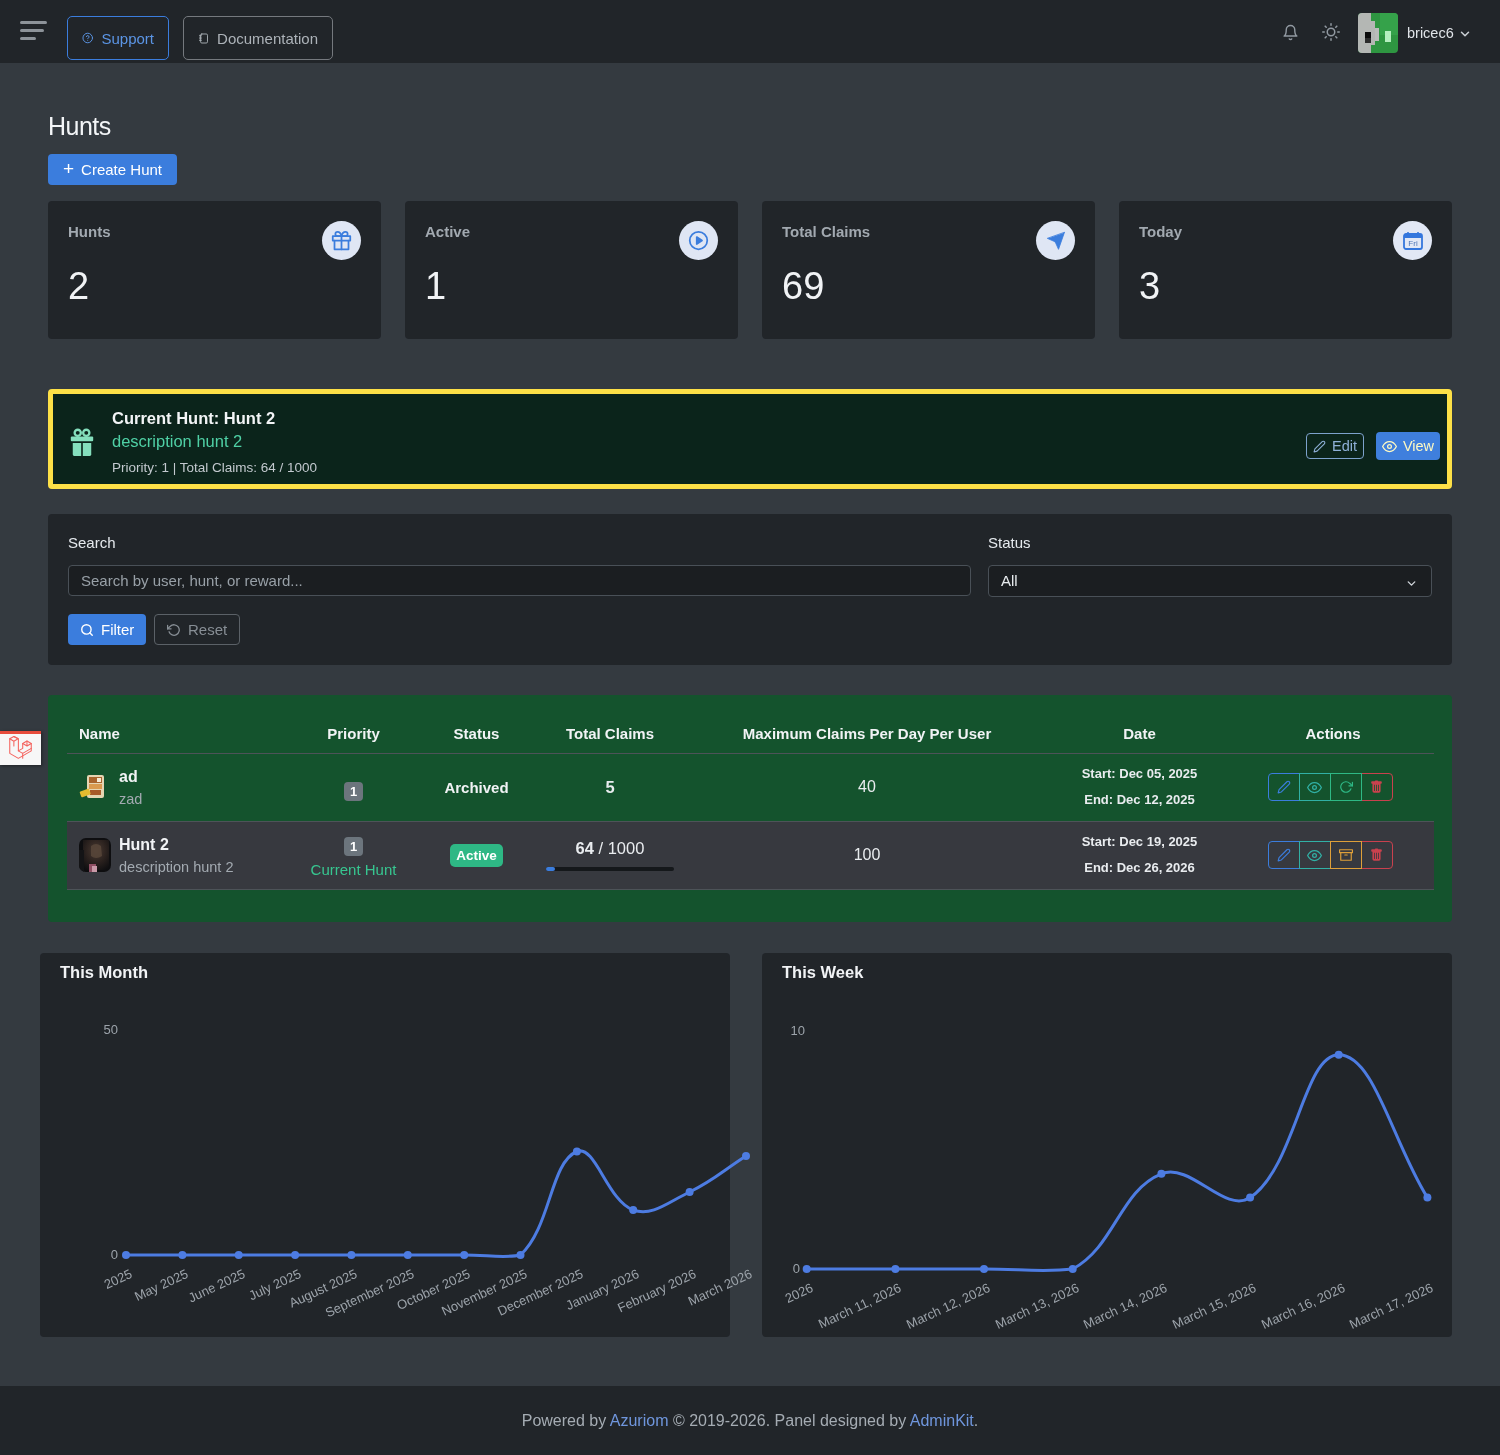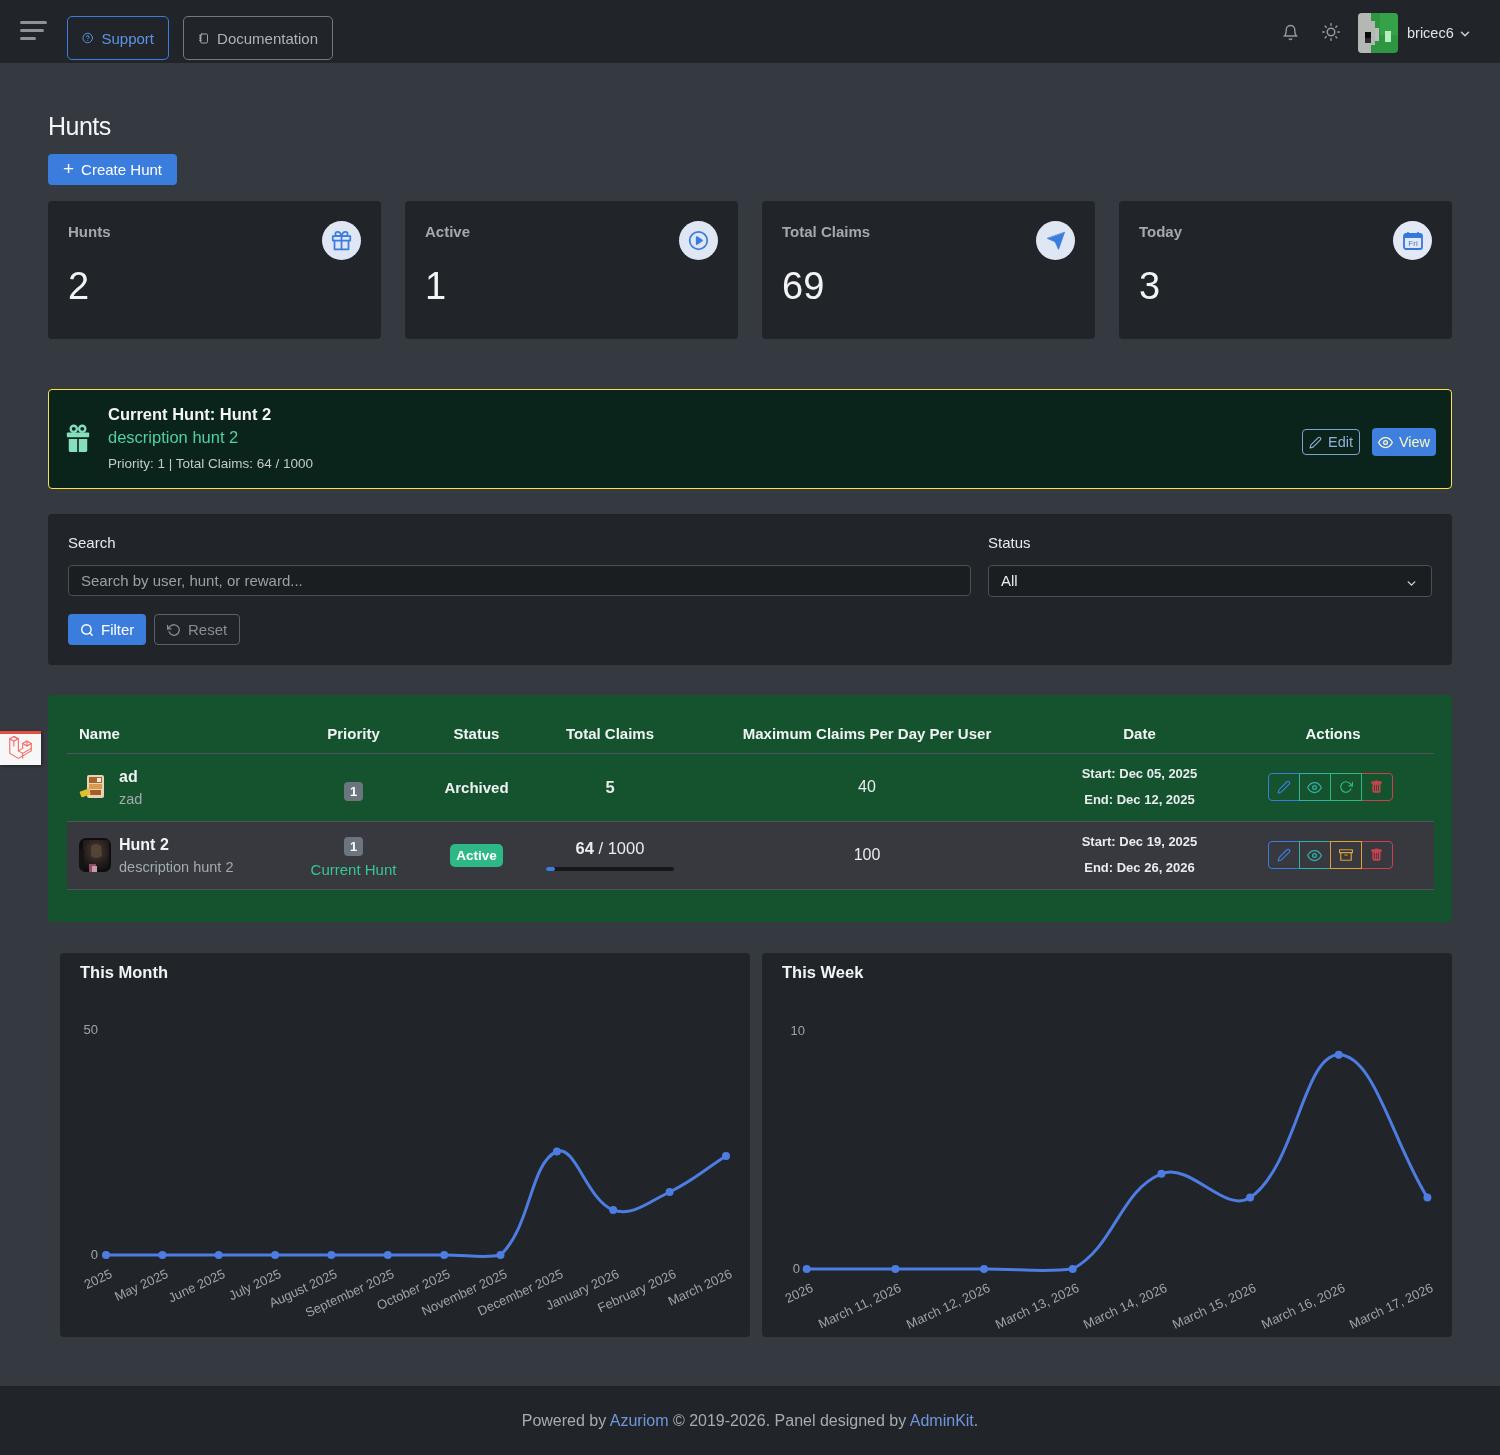--- a/index.html
+++ b/index.html
@@ -29,21 +29,21 @@
 .btn-create span.plus { font-size:19px; font-weight:400; margin-right:7px; margin-top:-2px; }
 
 
 .stats { position:absolute; left:48px; top:201px; width:1404px; display:flex; gap:24px; }
 .stat { flex:1; height:138px; background:#212529; border-radius:4px; padding:22px 20px; position:relative; }
 .stat .t { font-size:15px; font-weight:700; color:#a2a9b0; }
 .stat .v { font-size:38px; font-weight:500; color:#f1f3f5; margin-top:25px; }
 .stat .circ { position:absolute; right:20px; top:20px; width:39px; height:39px; border-radius:50%; background:#dfe6f4; display:flex; align-items:center; justify-content:center; color:#3b7ddd; }
 
 
-.alert { position:absolute; left:48px; top:389px; width:1404px; height:100px; background:#0b241b; border:1px solid #fde047; border-radius:4px; }
+.alert { position:absolute; left:48px; top:389px; width:1404px; height:100px; background:#0b241b; border:5px solid #fde047; border-radius:4px; }
 .alert .gift { position:absolute; left:15px; top:34px; }
 .alert .tit { position:absolute; left:59px; top:15px; font-size:16.5px; font-weight:700; color:#f2f4f6; }
 .alert .lnk { position:absolute; left:59px; top:38px; font-size:16.5px; color:#4fd0a5; }
 .alert .sub { position:absolute; left:59px; top:66px; font-size:13.5px; color:#c3c9cf; }
 .btn-edit { position:absolute; left:1253px; top:39px; width:58px; height:26px; border:1px solid #7da2cc; border-radius:4px; color:#8fb0d8; font-size:14.5px; display:flex; align-items:center; justify-content:center; gap:6px; }
 .btn-view { position:absolute; left:1323px; top:38px; width:64px; height:28px; background:#3f7fdd; border-radius:4px; color:#fef9c3; font-size:14.5px; display:flex; align-items:center; justify-content:center; gap:6px; }
 
 
 .fcard { position:absolute; left:48px; top:514px; width:1404px; height:151px; background:#212529; border-radius:4px; padding:20px; }
 .flabel { font-size:15px; color:#e6eaee; font-weight:500; }
@@ -77,21 +77,21 @@
 .abtn:first-child { margin-left:0; border-radius:4px 0 0 4px; }
 .abtn:last-child { border-radius:0 4px 4px 0; }
 .ab-b { border-color:#3b7ddd; color:#3b7ddd; z-index:2; position:relative; }
 .ab-t { border-color:#31b0a5; color:#31b0a5; z-index:3; position:relative; }
 .ab-g { border-color:#2eb885; color:#2eb885; z-index:3; position:relative; }
 .ab-y { border-color:#dfa039; color:#dfa039; z-index:3; position:relative; }
 .ab-r { border-color:#c9414e; color:#c9414e; z-index:1; position:relative; }
 
 
 .chcard { position:absolute; top:953px; width:690px; height:384px; background:#212529; border-radius:4px; }
-.chcard.left { left:60px; } .chcard.right { left:762px; }
+.chcard.left { left:40px;padding-left:40px; } .chcard.right { left:762px; }
 .chcard .ct { position:absolute; left:20px; top:10px; font-size:16.5px; font-weight:700; color:#f1f3f5; }
 .chlab { fill:#9ca3aa; font-size:13px; font-family:"Liberation Sans",sans-serif; }
 
 
 .footer { position:absolute; left:0; top:1386px; width:1500px; height:69px; background:#212529; display:flex; align-items:center; justify-content:center; font-size:16px; color:#a5acb3; }
 .footer a { color:#6f96dd; text-decoration:none; }
 
 
 .dbg { position:absolute; left:0; top:731px; width:41px; height:34px; background:#f7f7f7; border-top:3px solid #e74c3c; box-shadow:1px 1px 3px rgba(0,0,0,.4); }
 </style>

